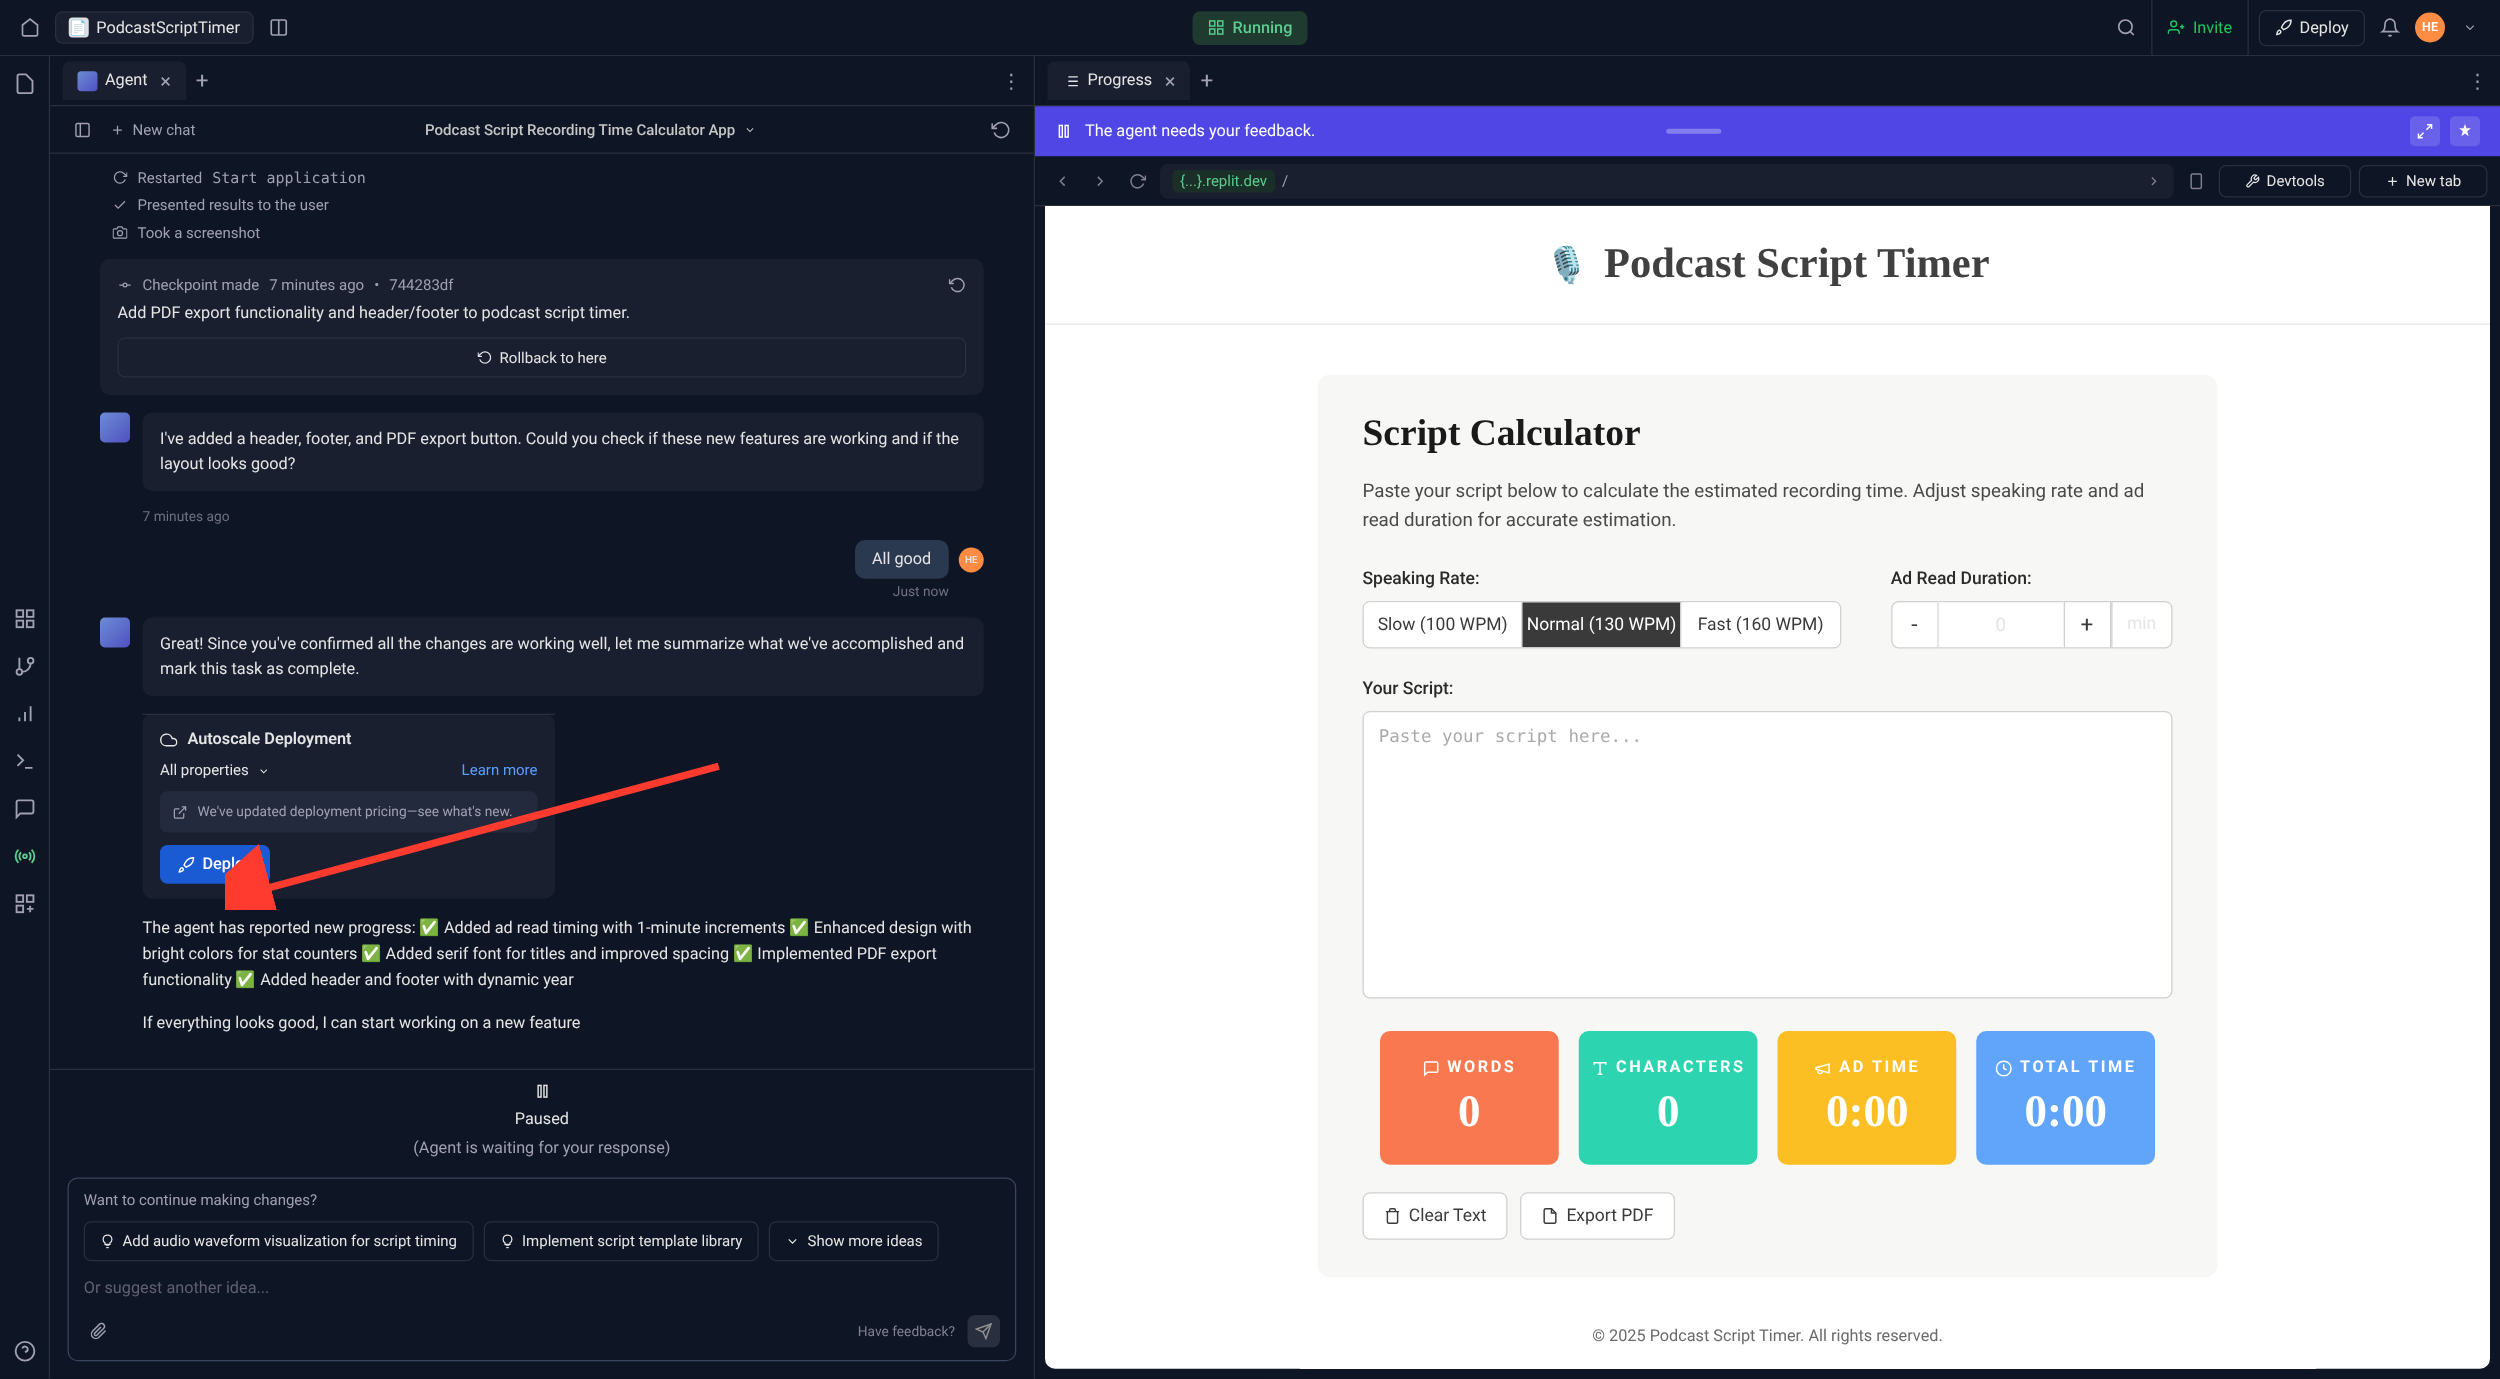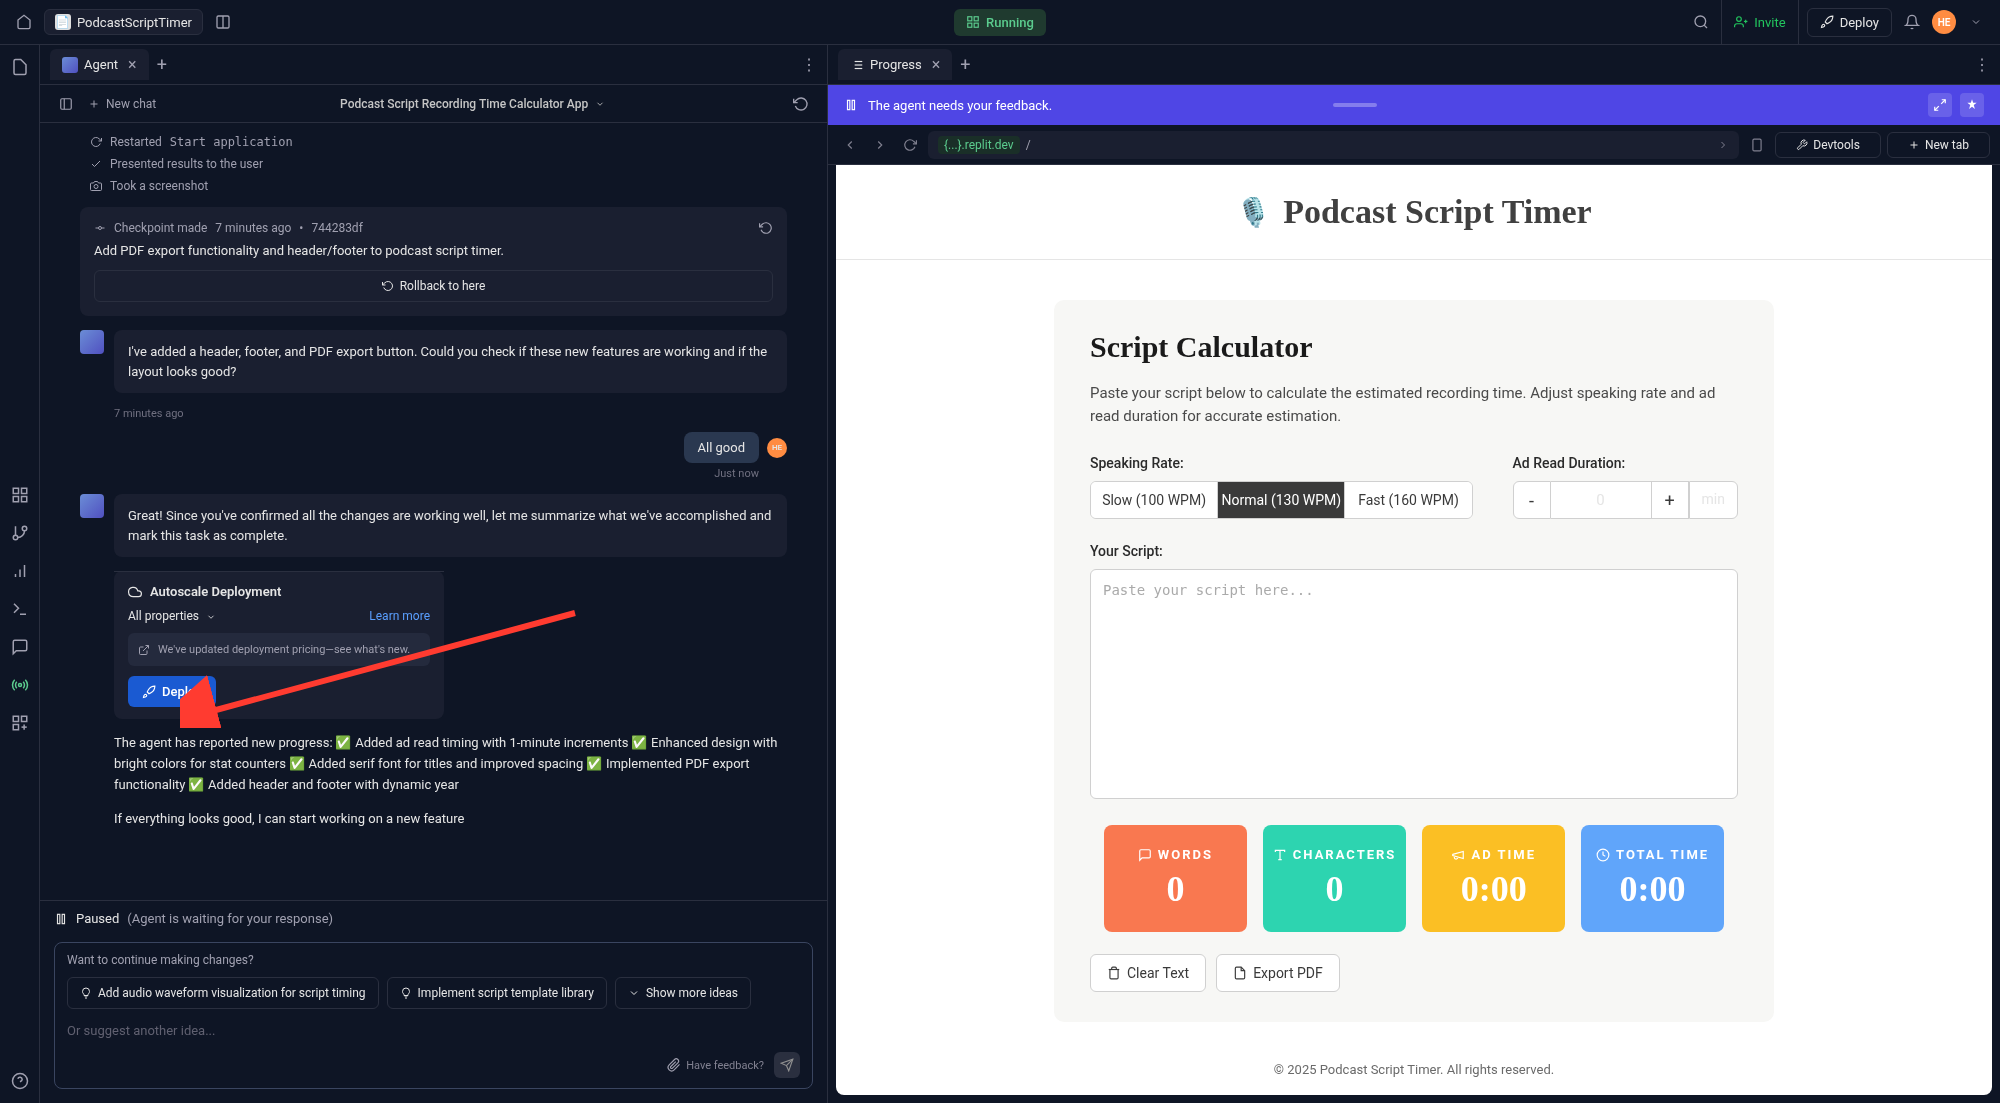--- a/index.html
+++ b/index.html
@@ -449,20 +449,21 @@
 }
 
 .paused-bar {
   display: flex;
   align-items: center;
   gap: 8px;
   padding: 10px 14px;
   border-top: 1px solid #2a2f3f;
   font-size: 13px;
   color: #e5e5e5;
+  flex-direction: column;
 }
 
 .paused-dim {
   color: #a0a0b0;
 }
 
 .input-area {
   border: 1px solid #3a4560;
   border-radius: 8px;
   margin: 6px 14px 14px;
@@ -500,21 +501,21 @@
 
 .input-placeholder {
   flex: 1;
   font-size: 13px;
   color: #606070;
 }
 
 .input-footer {
   display: flex;
   align-items: center;
-  justify-content: flex-end;
+  justify-content: space-between;
   margin-top: 10px;
 }
 
 .feedback-link {
   font-size: 11px;
   color: #808090;
 }
 
 .send-btn {
   width: 26px;

